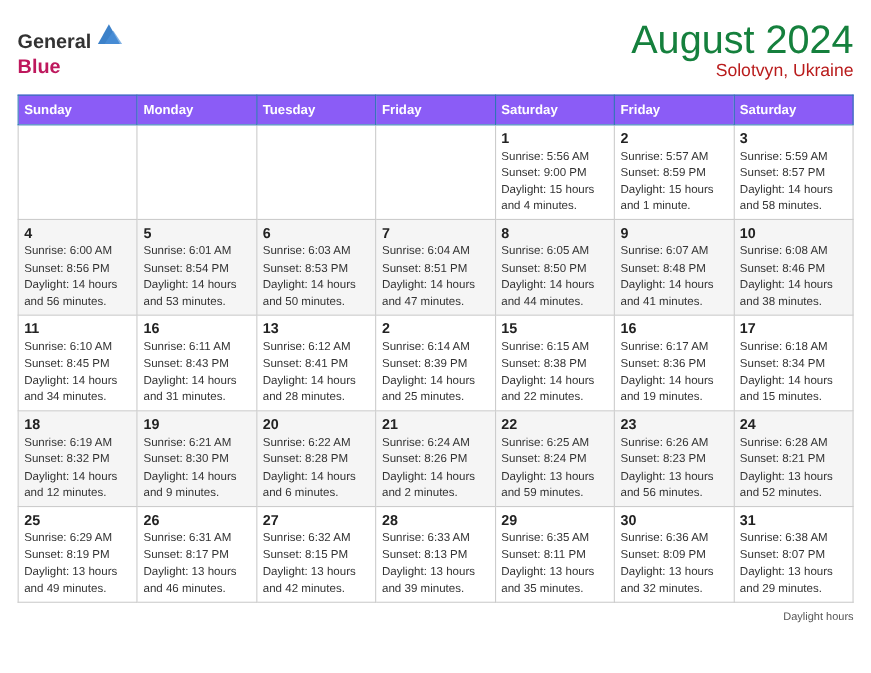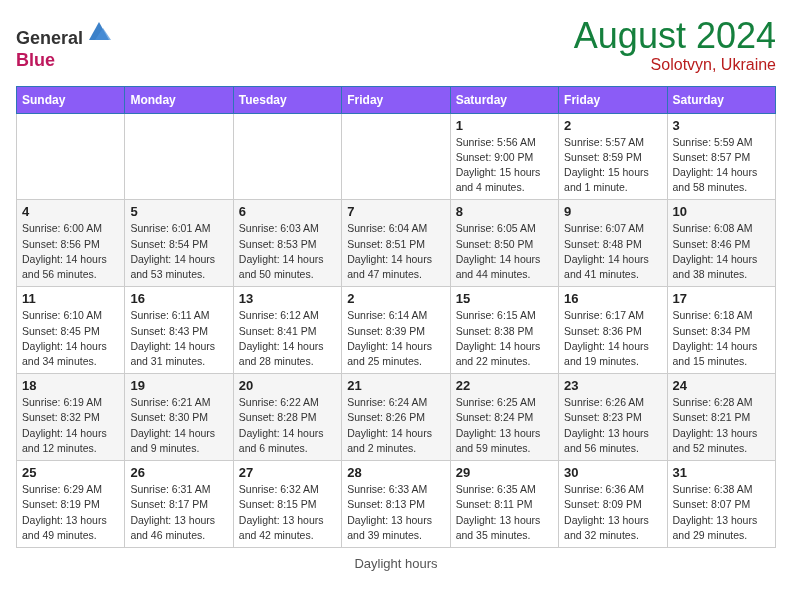--- a/index.html
+++ b/index.html
@@ -77,23 +77,23 @@
       color: #222;
     }
     .day-detail {
       color: #333;
       line-height: 1.45;
       font-size: 10.5px;
     }
     .empty-cell { background-color: #fff !important; }
     .footer-note {
       margin-top: 8px;
-      font-size: 13px;
+      font-size: 10px;
       color: #555;
-      text-align: center;
+      text-align: right;
     }
   </style>
 </head>
 <body>
 
 <div class="header">
   <div class="logo">
     <div>
       <div class="logo-text">
         <span class="logo-general">General</span><svg class="logo-icon" viewBox="0 0 28 28" fill="none" xmlns="http://www.w3.org/2000/svg">

